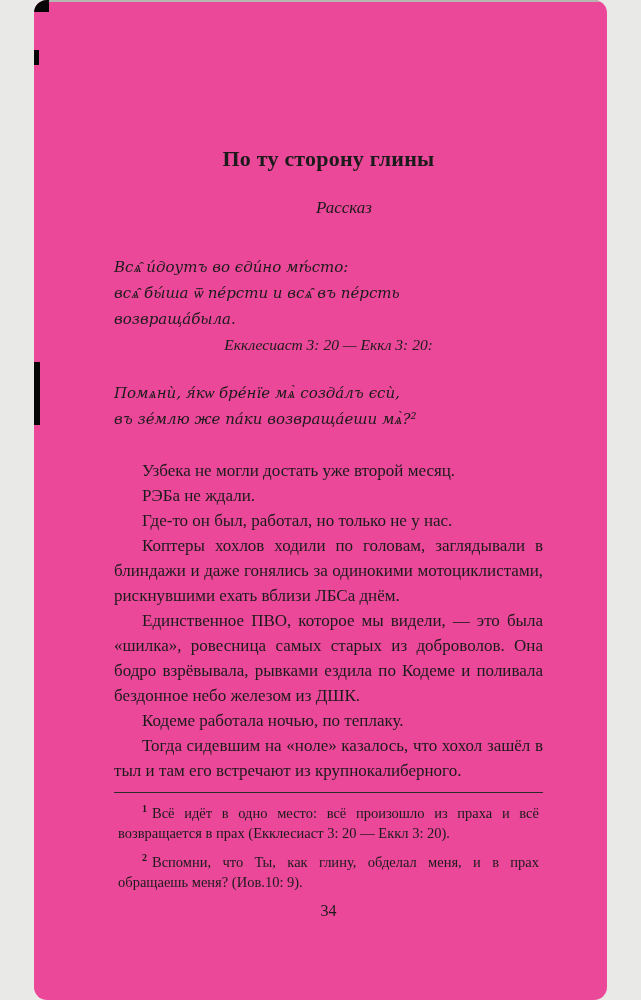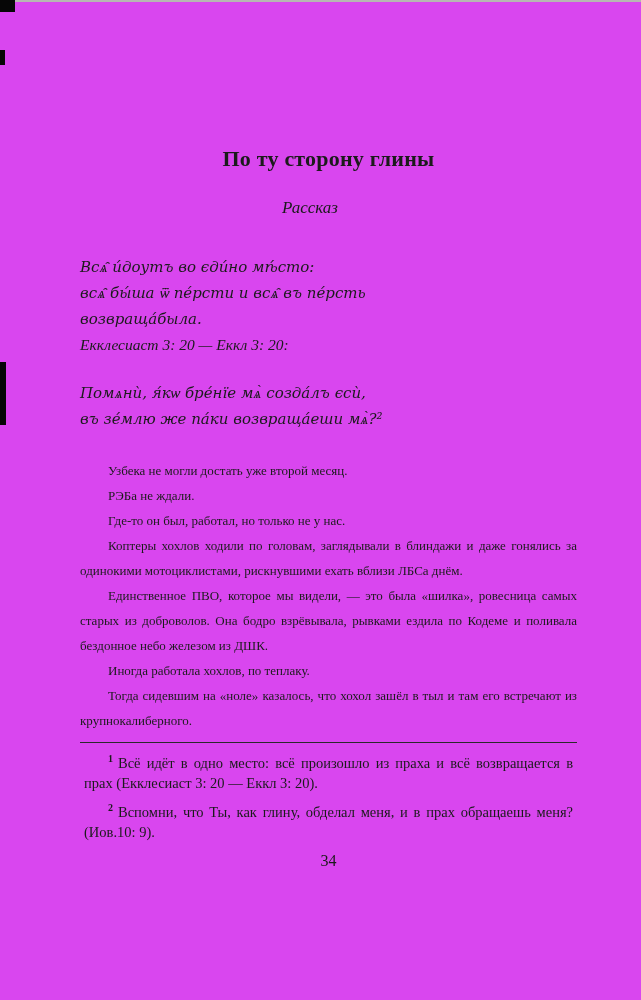--- a/index.html
+++ b/index.html
@@ -2,27 +2,28 @@
 <html><head>
 <meta charset="utf-8">
 <style>
   html, body {
     margin: 0;
     padding: 0;
     background: #e9e9e7;
   }
   .page {
     position: relative;
-    width: 641px;
+    width: 573px;
     height: 1000px;
     margin: 0 auto;
-    background: #d946ef;
+    background: #ec4899;
     overflow: hidden;
     color: #1b1b1b;
     font-family: "Liberation Serif", "DejaVu Serif", serif;
+    border-radius: 13px;
   }
   
   .artifact { position: absolute; background: #060606; }
   .artifact-top-edge   { left: 0; top: 0; width: 641px; height: 2px; background: #b7b7b2; }
   .artifact-corner     { left: 0; top: 0; width: 15px; height: 12px; }
   .artifact-left-mark  { left: 0; top: 50px; width: 5px; height: 15px; }
   .artifact-left-strip { left: 0; top: 362px; width: 6px; height: 63px; }
 
   .content { padding: 146px 64px 0 80px; }
 
@@ -38,29 +39,29 @@
     font-style: italic;
     font-size: 17px;
   }
   .epigraph {
     font-style: italic;
     font-size: 15px;
     line-height: 26px;
     font-family: "DejaVu Serif", "Liberation Serif", serif;
   }
   .epigraph .ep-source {
-    text-align: left;
+    text-align: center;
     font-family: "Liberation Serif", serif;
     font-size: 15.5px;
   }
   .epigraph-2 { margin-top: 22px; }
 
   .body {
     margin-top: 26px;
-    font-size: 13px;
+    font-size: 17px;
     line-height: 25px;
     text-align: justify;
   }
   .body p { margin: 0; text-indent: 28px; }
 
   .footnote-rule {
     height: 0;
     border: 0;
     border-top: 1.5px solid #2a2a2a;
     margin: 9px 0 6px 0;
@@ -109,21 +110,21 @@
       <div class="ep-line">Помѧнѝ, я́кѡ бре́нїе мѧ̀ созда́лъ єсѝ,</div>
       <div class="ep-line">въ зе́млю же па́ки возвраща́еши мѧ̀?²</div>
     </div>
 
     <div class="body">
       <p>Узбека не могли достать уже второй месяц.</p>
       <p>РЭБа не ждали.</p>
       <p>Где-то он был, работал, но только не у нас.</p>
       <p>Коптеры хохлов ходили по головам, заглядывали в блиндажи и даже гонялись за одинокими мотоциклистами, рискнувшими ехать вблизи ЛБСа днём.</p>
       <p>Единственное ПВО, которое мы видели, — это была «шилка», ровесница самых старых из доброволов. Она бодро взрёвывала, рывками ездила по Кодеме и поливала бездонное небо железом из ДШК.</p>
-      <p>Иногда работала хохлов, по теплаку.</p>
+      <p>Кодеме работала ночью, по теплаку.</p>
       <p>Тогда сидевшим на «ноле» казалось, что хохол зашёл в тыл и там его встречают из крупнокалиберного.</p>
     </div>
 
     <div class="footnote-rule"></div>
 
     <div class="footnotes">
       <p>
         <sup>1</sup><span>Всё идёт в одно место: всё произошло из праха и всё возвращается в прах (Екклесиаст 3: 20 — Еккл 3: 20).</span>
       </p>
       <p>

